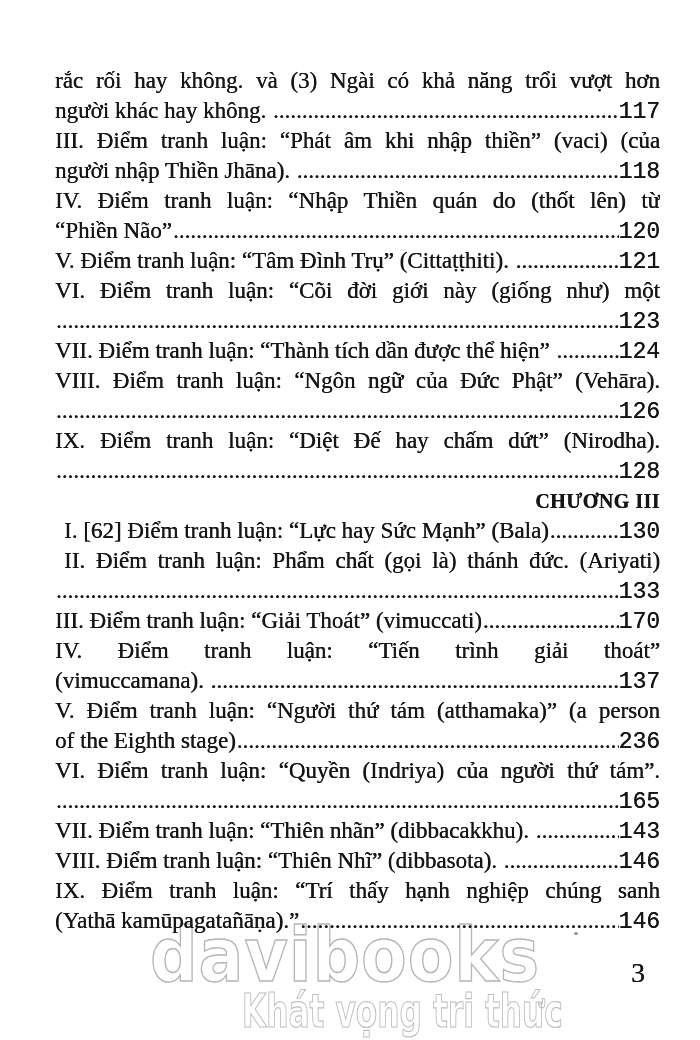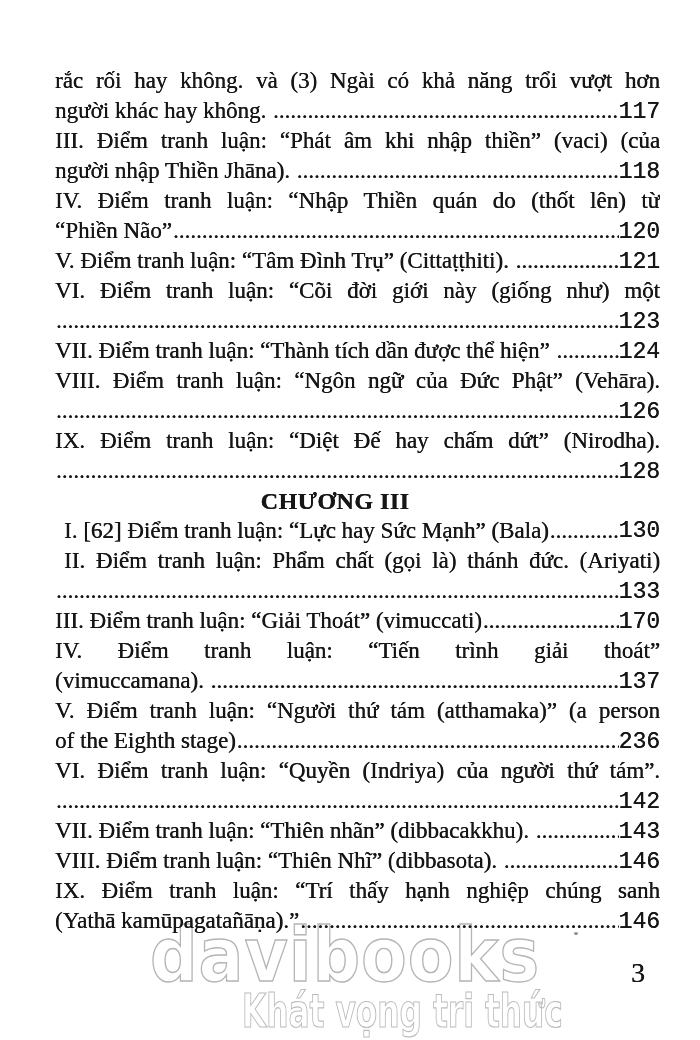--- a/index.html
+++ b/index.html
@@ -40,24 +40,24 @@
   .entry .leader {
     flex: 1 1 auto;
     min-width: 0;
     overflow: hidden;
     white-space: nowrap;
     padding: 0 2px 0 1px;
   }
   .entry .pg { white-space: nowrap; flex-shrink: 0; font-family: Liberation Mono, monospace; }
   .line.heading {
     font-weight: bold;
-    font-size: 24px;
+    font-size: 20px;
     margin-left: -45px; 
     letter-spacing: 0.5px;
-    text-align: center;
+    text-align: right;
   }
 
   
   .wm-brand {
     position: absolute;
     left: 150px; top: 918px;
     z-index: 1;
     font-family: "DejaVu Sans", sans-serif;
     font-weight: bold;
     font-size: 74px;
@@ -155,21 +155,21 @@
         <span class="leader">........................................................................................................................................................................................................</span>
         <span class="pg">126</span>
       </div>
       <div class="line wrap"><span>IX. Điểm tranh luận: “Diệt Đế hay chấm dứt” (Nirodha).</span></div>
       <div class="line entry">
         <span class="t"></span>
         <span class="leader">........................................................................................................................................................................................................</span>
         <span class="pg">128</span>
       </div>
       <div class="line heading"><span>CHƯƠNG III</span></div>
-      <div class="line entry" style="padding-left: 9px; align-items: center;">
+      <div class="line entry" style="padding-left: 9px;">
         <span class="t">I. [62] Điểm tranh luận: “Lực hay Sức Mạnh” (Bala)</span>
         <span class="leader">........................................................................................................................................................................................................</span>
         <span class="pg">130</span>
       </div>
       <div class="line wrap" style="padding-left: 9px;"><span>II. Điểm tranh luận: Phẩm chất (gọi là) thánh đức. (Ariyati)</span></div>
       <div class="line entry">
         <span class="t"></span>
         <span class="leader">........................................................................................................................................................................................................</span>
         <span class="pg">133</span>
       </div>
@@ -187,21 +187,21 @@
       <div class="line wrap"><span>V. Điểm tranh luận: “Người thứ tám (atthamaka)” (a person</span></div>
       <div class="line entry">
         <span class="t">of the Eighth stage)</span>
         <span class="leader">........................................................................................................................................................................................................</span>
         <span class="pg">236</span>
       </div>
       <div class="line wrap"><span>VI. Điểm tranh luận: “Quyền (Indriya) của người thứ tám”.</span></div>
       <div class="line entry">
         <span class="t"></span>
         <span class="leader">........................................................................................................................................................................................................</span>
-        <span class="pg">142</span>
+        <span class="pg">165</span>
       </div>
       <div class="line entry">
         <span class="t">VII. Điểm tranh luận: “Thiên nhãn” (dibbacakkhu). </span>
         <span class="leader">........................................................................................................................................................................................................</span>
         <span class="pg">143</span>
       </div>
       <div class="line entry">
         <span class="t">VIII. Điểm tranh luận: “Thiên Nhĩ” (dibbasota). </span>
         <span class="leader">........................................................................................................................................................................................................</span>
         <span class="pg">146</span>

